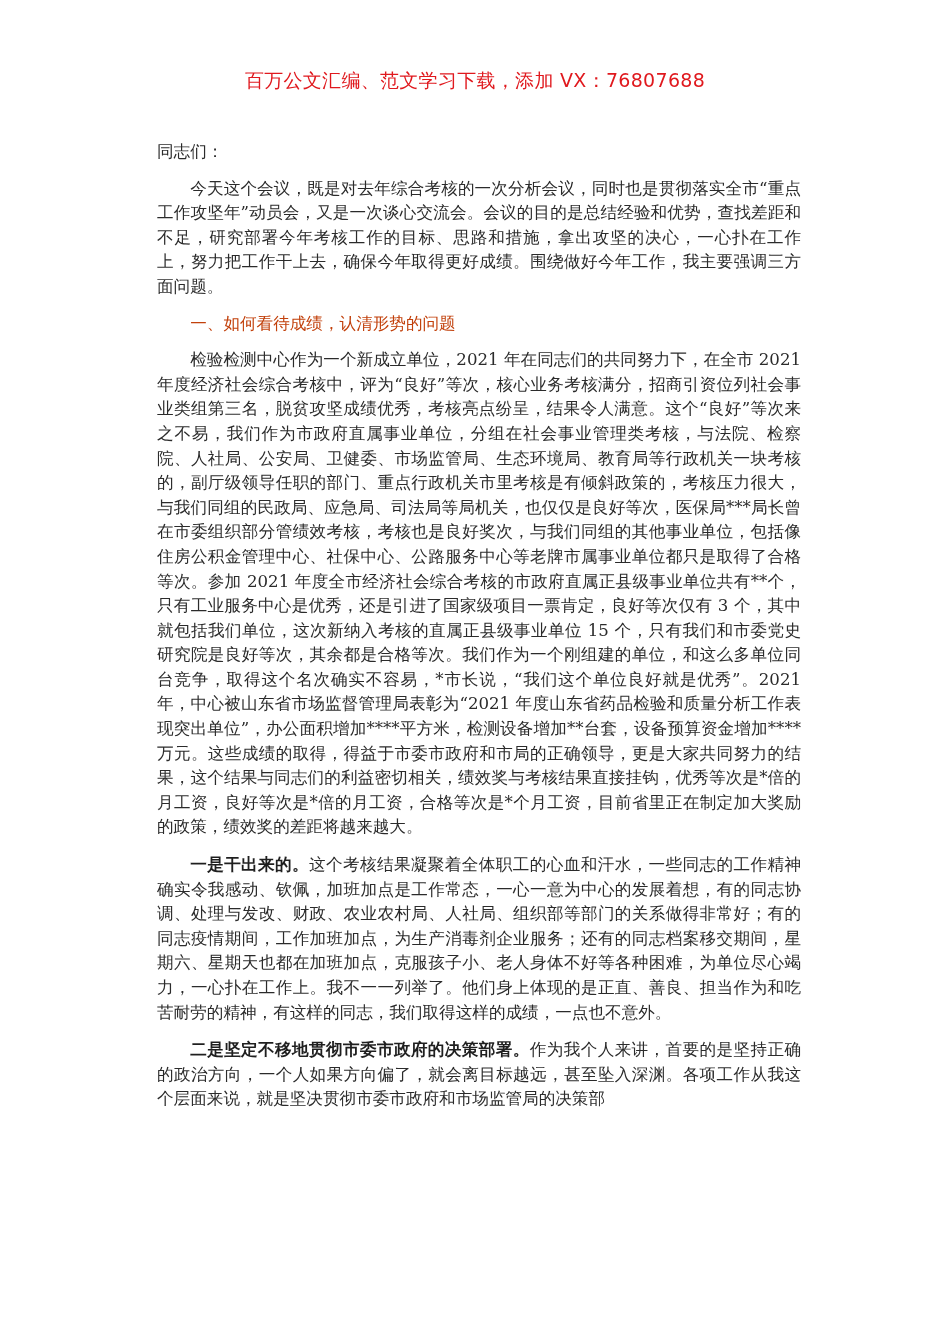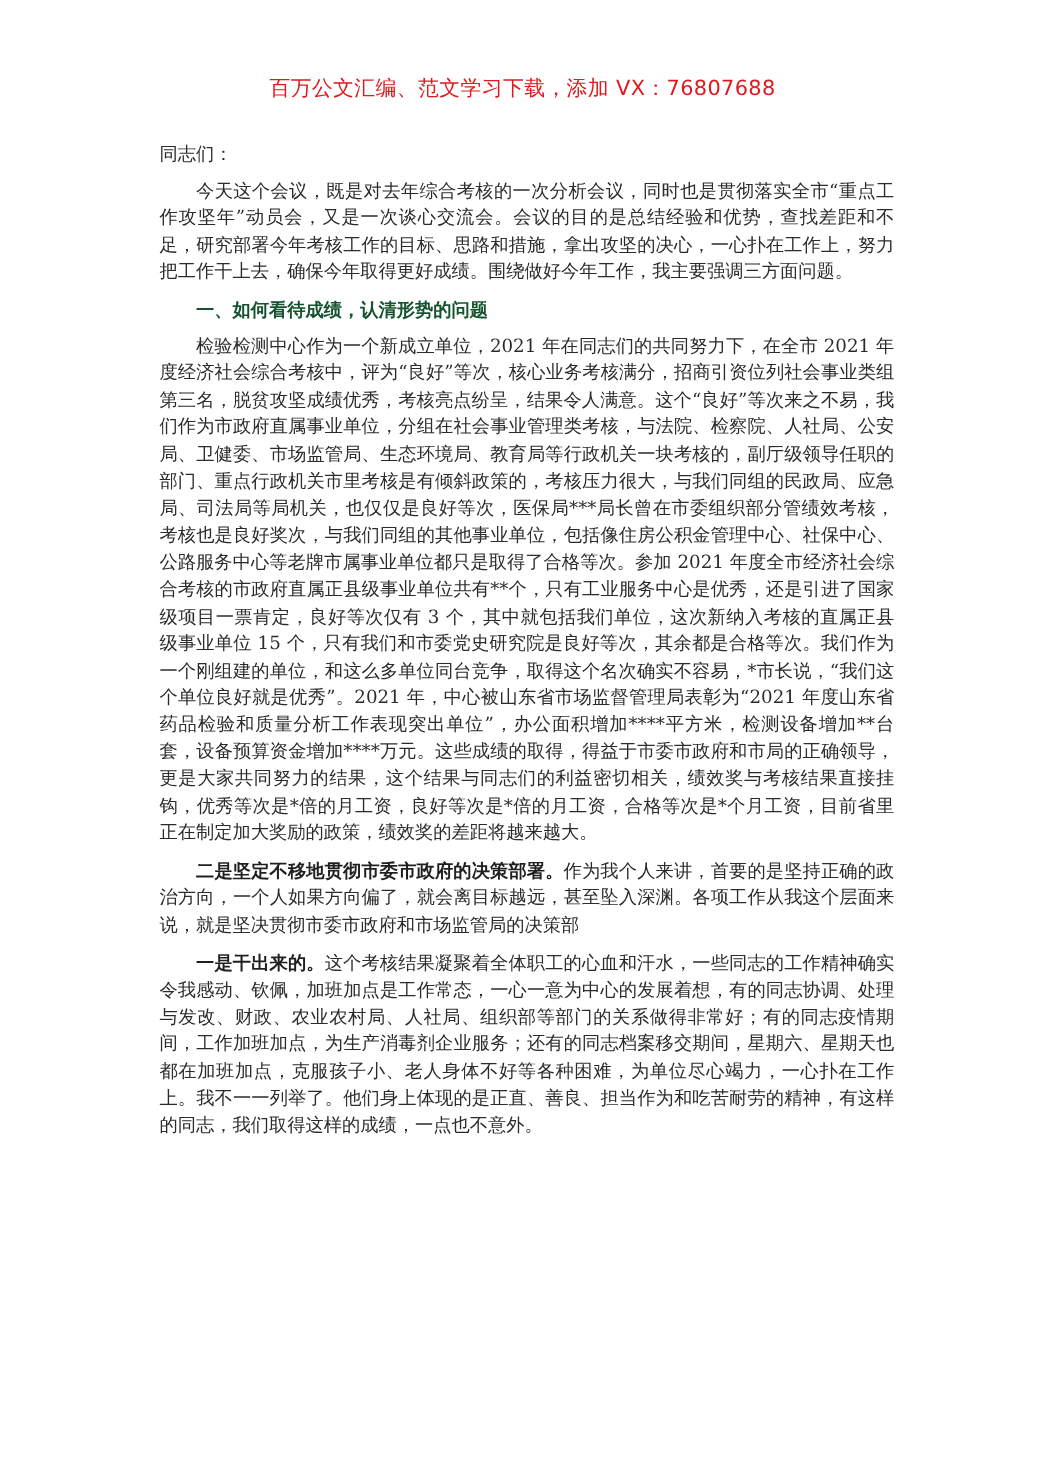--- a/index.html
+++ b/index.html
@@ -9,39 +9,39 @@
     position: absolute; left: 0; top: 66px; width: 950px; text-align: center;
     color: #e0191e; font-family: "DejaVu Sans", "Liberation Sans", sans-serif;
     font-size: 19px; line-height: 28px; letter-spacing: 0.3px;
   }
   .body {
     position: absolute; left: 145px; top: 128px; width: 668px;
     font-family: "DejaVu Serif", "Liberation Serif", serif;
     font-size: 16.6px; line-height: 24.6px; color: #2b2b2b;
     text-align: justify; text-justify: inter-character;
   }
-  .body p { margin: 0; }
+  .body p { margin: 12px; }
   .salutation { margin-bottom: 9px !important; }
   .para { text-indent: 2em; margin-bottom: 9px !important; }
-  .heading { text-indent: 2em; font-weight: bold; margin-bottom: 9px !important; color: #14532d; }
+  .heading { text-indent: 2em; font-weight: normal; margin-bottom: 9px !important; color: #c2410c; }
   .lead { font-weight: bold; color: #1f1f1f; }
 </style>
 </head>
 <body>
 
 <div class="page">
   <div class="banner">百万公文汇编、范文学习下载，添加 VX：76807688</div>
 
   <div class="body">
     <p class="salutation">同志们：</p>
 
     <p class="para">今天这个会议，既是对去年综合考核的一次分析会议，同时也是贯彻落实全市“重点工作攻坚年”动员会，又是一次谈心交流会。会议的目的是总结经验和优势，查找差距和不足，研究部署今年考核工作的目标、思路和措施，拿出攻坚的决心，一心扑在工作上，努力把工作干上去，确保今年取得更好成绩。围绕做好今年工作，我主要强调三方面问题。</p>
 
     <p class="heading">一、如何看待成绩，认清形势的问题</p>
 
     <p class="para">检验检测中心作为一个新成立单位，2021 年在同志们的共同努力下，在全市 2021 年度经济社会综合考核中，评为“良好”等次，核心业务考核满分，招商引资位列社会事业类组第三名，脱贫攻坚成绩优秀，考核亮点纷呈，结果令人满意。这个“良好”等次来之不易，我们作为市政府直属事业单位，分组在社会事业管理类考核，与法院、检察院、人社局、公安局、卫健委、市场监管局、生态环境局、教育局等行政机关一块考核的，副厅级领导任职的部门、重点行政机关市里考核是有倾斜政策的，考核压力很大，与我们同组的民政局、应急局、司法局等局机关，也仅仅是良好等次，医保局***局长曾在市委组织部分管绩效考核，考核也是良好奖次，与我们同组的其他事业单位，包括像住房公积金管理中心、社保中心、公路服务中心等老牌市属事业单位都只是取得了合格等次。参加 2021 年度全市经济社会综合考核的市政府直属正县级事业单位共有**个，只有工业服务中心是优秀，还是引进了国家级项目一票肯定，良好等次仅有 3 个，其中就包括我们单位，这次新纳入考核的直属正县级事业单位 15 个，只有我们和市委党史研究院是良好等次，其余都是合格等次。我们作为一个刚组建的单位，和这么多单位同台竞争，取得这个名次确实不容易，*市长说，“我们这个单位良好就是优秀”。2021 年，中心被山东省市场监督管理局表彰为“2021 年度山东省药品检验和质量分析工作表现突出单位”，办公面积增加****平方米，检测设备增加**台套，设备预算资金增加****万元。这些成绩的取得，得益于市委市政府和市局的正确领导，更是大家共同努力的结果，这个结果与同志们的利益密切相关，绩效奖与考核结果直接挂钩，优秀等次是*倍的月工资，良好等次是*倍的月工资，合格等次是*个月工资，目前省里正在制定加大奖励的政策，绩效奖的差距将越来越大。</p>
 
 
+    <p class="para"><span class="lead">一是干出来的。</span><span>这个考核结果凝聚着全体职工的心血和汗水，一些同志的工作精神确实令我感动、钦佩，加班加点是工作常态，一心一意为中心的发展着想，有的同志协调、处理与发改、财政、农业农村局、人社局、组织部等部门的关系做得非常好；有的同志疫情期间，工作加班加点，为生产消毒剂企业服务；还有的同志档案移交期间，星期六、星期天也都在加班加点，克服孩子小、老人身体不好等各种困难，为单位尽心竭力，一心扑在工作上。我不一一列举了。他们身上体现的是正直、善良、担当作为和吃苦耐劳的精神，有这样的同志，我们取得这样的成绩，一点也不意外。</span></p>
+
     <p class="para"><span class="lead">二是坚定不移地贯彻市委市政府的决策部署。</span><span>作为我个人来讲，首要的是坚持正确的政治方向，一个人如果方向偏了，就会离目标越远，甚至坠入深渊。各项工作从我这个层面来说，就是坚决贯彻市委市政府和市场监管局的决策部</span></p>
-
-    <p class="para"><span class="lead">一是干出来的。</span><span>这个考核结果凝聚着全体职工的心血和汗水，一些同志的工作精神确实令我感动、钦佩，加班加点是工作常态，一心一意为中心的发展着想，有的同志协调、处理与发改、财政、农业农村局、人社局、组织部等部门的关系做得非常好；有的同志疫情期间，工作加班加点，为生产消毒剂企业服务；还有的同志档案移交期间，星期六、星期天也都在加班加点，克服孩子小、老人身体不好等各种困难，为单位尽心竭力，一心扑在工作上。我不一一列举了。他们身上体现的是正直、善良、担当作为和吃苦耐劳的精神，有这样的同志，我们取得这样的成绩，一点也不意外。</span></p>
   </div>
 </div>
 
 </body></html>

